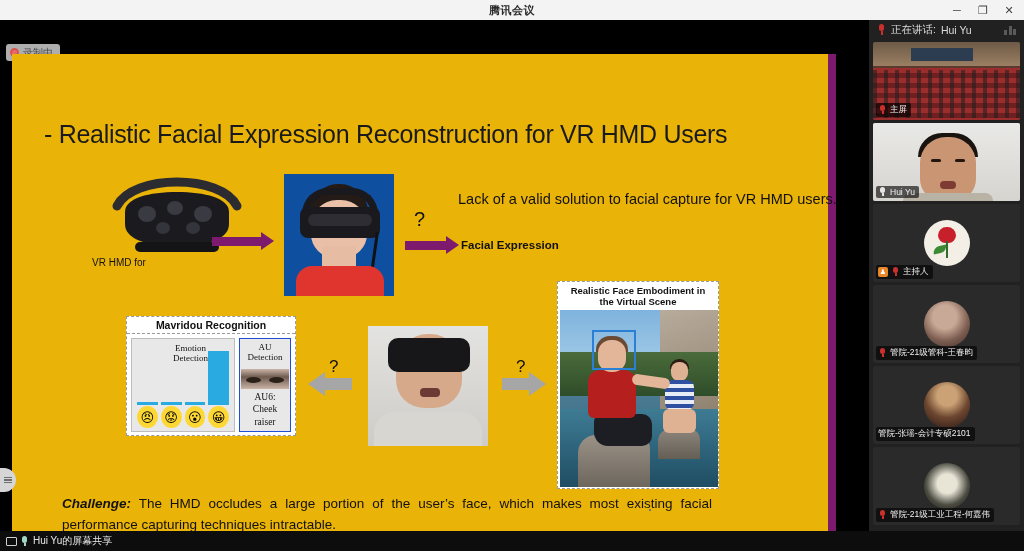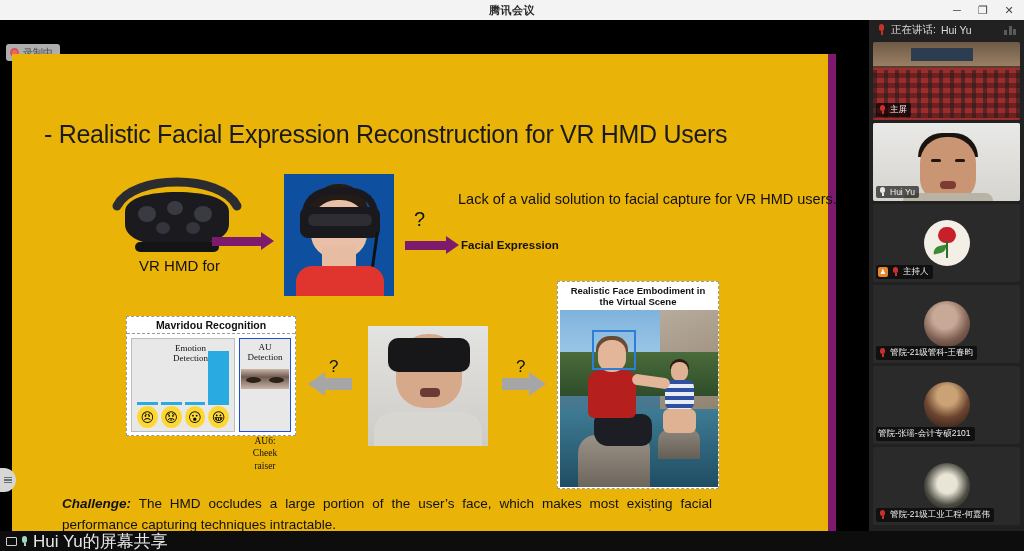--- a/index.html
+++ b/index.html
@@ -49,21 +49,21 @@
   .slide-title {
     position: absolute; left: 32px; top: 66px; width: 720px;
     font-size: 25px; color: #1a1a1a; font-weight: 500; letter-spacing: -.3px;
     white-space: nowrap;
   }
 
   
   .hmd-art { position: absolute; left: 95px; top: 122px; width: 140px; height: 85px; }
   .caption-hmd {
     position: absolute; left: 80px; top: 203px; width: 175px;
-    text-align: center; font-size: 15px; color: #111; line-height: 1.25;
+    text-align: left; font-size: 10px; color: #111; line-height: 1.25;
   }
 
   
   .photo-vr {
     position: absolute; left: 272px; top: 120px; width: 110px; height: 122px;
     background: #0e4fa0; overflow: hidden;
   }
   .pv-hair { position: absolute; left: 26px; top: 10px; width: 58px; height: 40px;
              background: #241a16; border-radius: 28px 28px 10px 10px; }
   .pv-neck { position: absolute; left: 38px; top: 72px; width: 34px; height: 26px; background: #e6bda3; }
@@ -133,21 +133,21 @@
   .emo-right { width: 52px; background: #e8e8e8; border: 1px solid #1d4ed8; position: relative; }
   .emo-right-label { position: absolute; left: 0; top: 3px; width: 100%; text-align: center;
           font-size: 9px; color: #111; line-height: 1.15; font-family: "Liberation Serif", serif; }
   .eye-strip { position: absolute; left: 1px; top: 30px; width: 48px; height: 20px;
           background: linear-gradient(180deg,#cbb6a8,#6f5b50 40%,#c9b4a6); }
   .eye-strip::before, .eye-strip::after {
           content:""; position:absolute; top:8px; width:15px; height:6px; background:#2b2119;
           border-radius: 50%; }
   .eye-strip::before { left: 5px; } .eye-strip::after { right: 5px; }
   .au-label { position: absolute; left: 0; top: 52px; width: 100%; text-align: center;
-          font-size: 9.5px; color: #111; line-height: 1.3; font-family: "Liberation Serif", serif; margin-top: 44px; }
+          font-size: 9.5px; color: #111; line-height: 1.3; font-family: "Liberation Serif", serif; }
 
   
   .photo-man { position: absolute; left: 356px; top: 272px; width: 120px; height: 120px;
           background: #cfcfcf; overflow: hidden; }
   .pm-bg   { position:absolute; inset:0; background: linear-gradient(180deg,#e3e3e1,#cfccc7); }
   .pm-head { position:absolute; left:28px; top:8px; width:66px; height:74px; background:#d7a98b;
           border-radius: 32px 32px 28px 28px; }
   .pm-hmd  { position:absolute; left:20px; top:12px; width:82px; height:34px; background:#17171a;
           border-radius: 10px; }
   .pm-hmd::after{ content:""; position:absolute; left:6px; top:22px; width:70px; height:10px;
@@ -559,16 +559,16 @@
         </div>
       </div>
   </div>
 
   <div style="position:absolute;left:0;top:531px;width:1024px;height:20px;background:#0d0d0d;display:flex;align-items:center;gap:4px;padding:0 6px;">
     <span style="display:inline-block;width:11px;height:9px;border:1.5px solid #cfcfcf;border-radius:1px;"></span>
     <span style="display:inline-block;width:8px;height:11px;position:relative;">
       <span style="position:absolute;left:1px;top:0;width:5px;height:7px;background:#9fd7c2;border-radius:3px;"></span>
       <span style="position:absolute;left:3px;top:7px;width:1.5px;height:3px;background:#9fd7c2;"></span>
     </span>
-    <span style="font-size:17px;color:#e6e6e6;">Hui Yu的屏幕共享</span>
+    <span style="font-size:10px;color:#e6e6e6;">Hui Yu的屏幕共享</span>
   </div>
 
 </div>
 
 </body></html>

